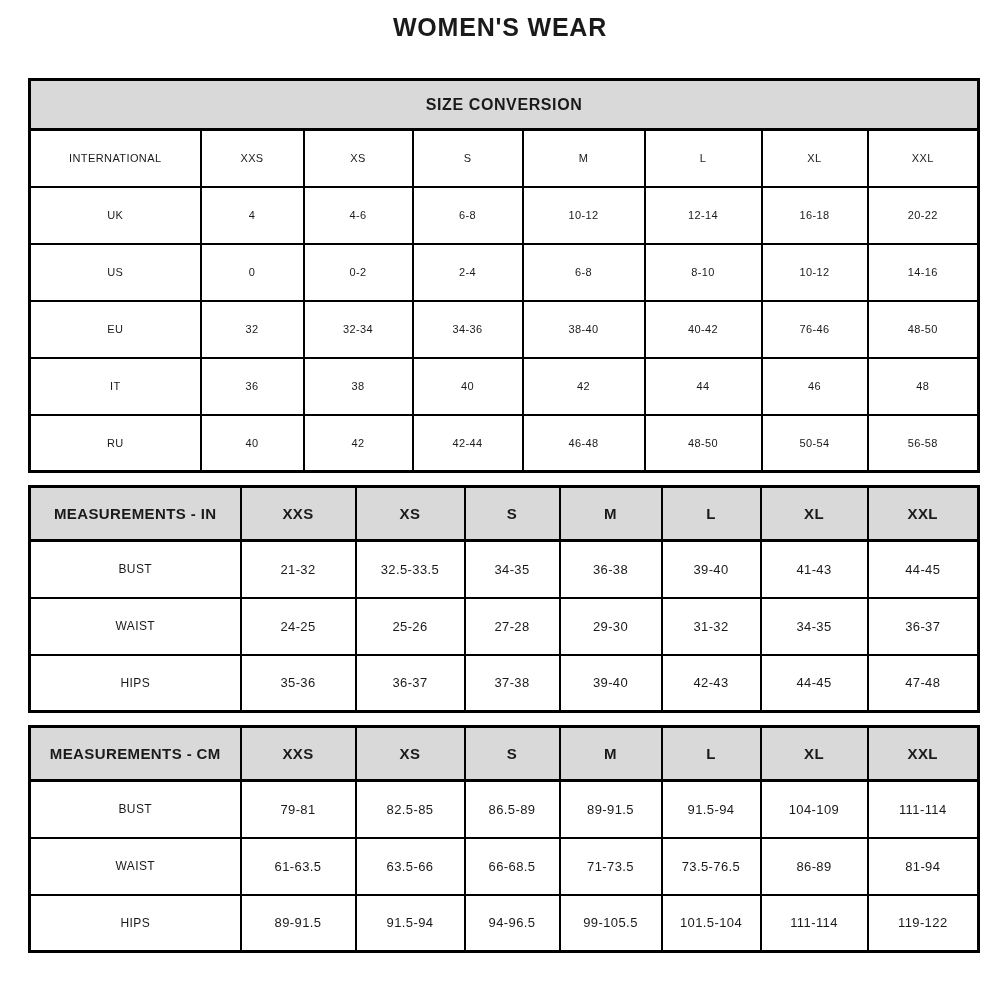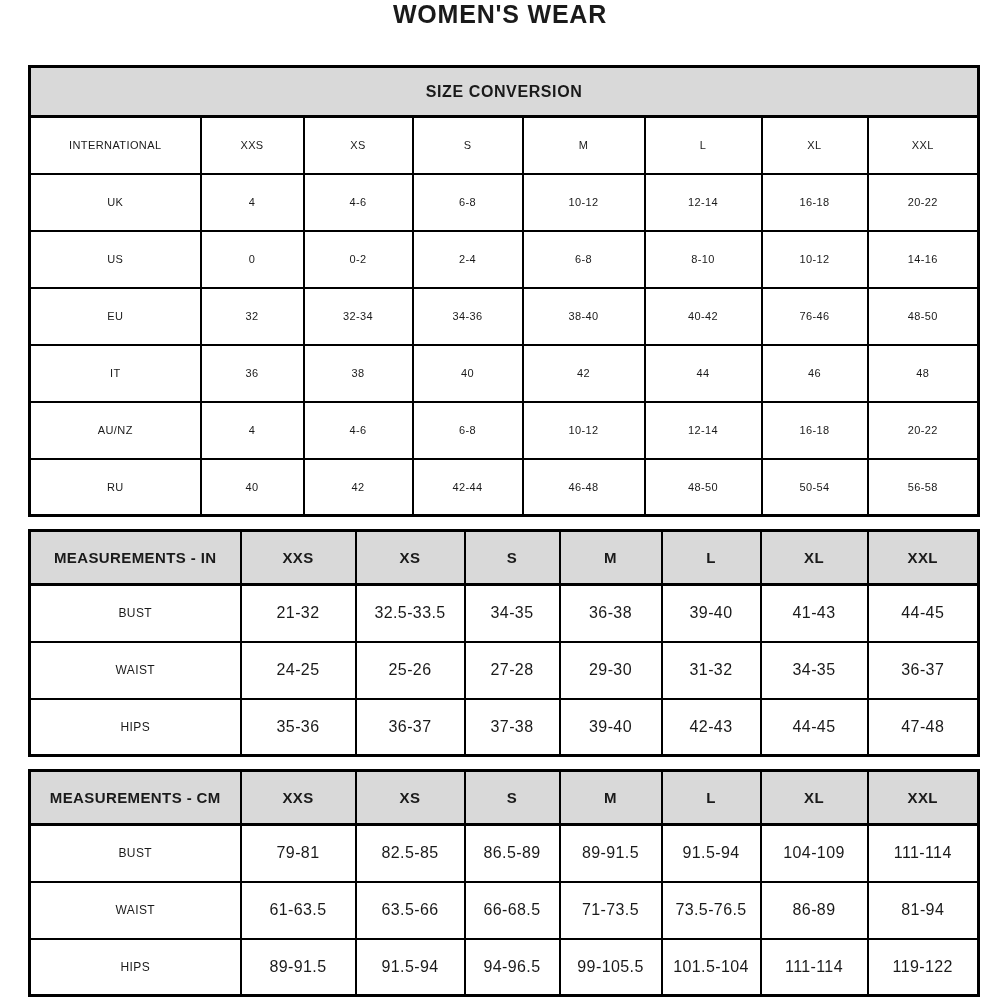--- a/index.html
+++ b/index.html
@@ -3,21 +3,21 @@
 <meta charset="utf-8">
 <style>
   * { box-sizing: border-box; margin: 0; padding: 0; }
   html, body {
     width: 1000px; height: 1000px;
     background: #ffffff;
     font-family: "Liberation Sans", sans-serif;
     color: #1a1a1a;
     overflow: hidden;
   }
-  .page { }
+  .page { padding-top: 13px; }
   .page-title {
     text-align: center;
     font-size: 25px;
     font-weight: 700;
     letter-spacing: 0.8px;
     margin-bottom: 15px;
   }
   .tables-wrap { margin-left: 28px; width: 949px; margin-top: 36px; }
   table {
     border-collapse: collapse;
@@ -48,21 +48,21 @@
   .tbl-conv .head-row td { background: #ffffff; }
   
   .tbl-meas .head-row { height: 54px; }
   .tbl-meas .head-row td {
     background: #d9d9d9;
     font-size: 15px;
     font-weight: 700;
     border-bottom: 3px solid #000;
   }
   .tbl-meas .data-row { height: 57px; }
-  .tbl-meas .data-row td.val { font-size: 16px; }
+  .tbl-meas .data-row td.val { font-size: 13px; }
   .tbl-meas .data-row td.lbl { font-size: 12px; }
 </style>
 </head>
 <body>
 
 <div class="page">
   <div class="page-title">WOMEN'S WEAR</div>
 
   <div class="tables-wrap">
 
@@ -127,30 +127,20 @@
             <td class="lbl">IT</td>
             <td class="val">36</td>
             <td class="val">38</td>
             <td class="val">40</td>
             <td class="val">42</td>
             <td class="val">44</td>
             <td class="val">46</td>
             <td class="val">48</td>
           </tr>
           <tr class="data-row">
-            <td class="lbl">AU/NZ</td>
-            <td class="val">4</td>
-            <td class="val">4-6</td>
-            <td class="val">6-8</td>
-            <td class="val">10-12</td>
-            <td class="val">12-14</td>
-            <td class="val">16-18</td>
-            <td class="val">20-22</td>
-          </tr>
-          <tr class="data-row">
             <td class="lbl">RU</td>
             <td class="val">40</td>
             <td class="val">42</td>
             <td class="val">42-44</td>
             <td class="val">46-48</td>
             <td class="val">48-50</td>
             <td class="val">50-54</td>
             <td class="val">56-58</td>
           </tr>
         </tbody>

